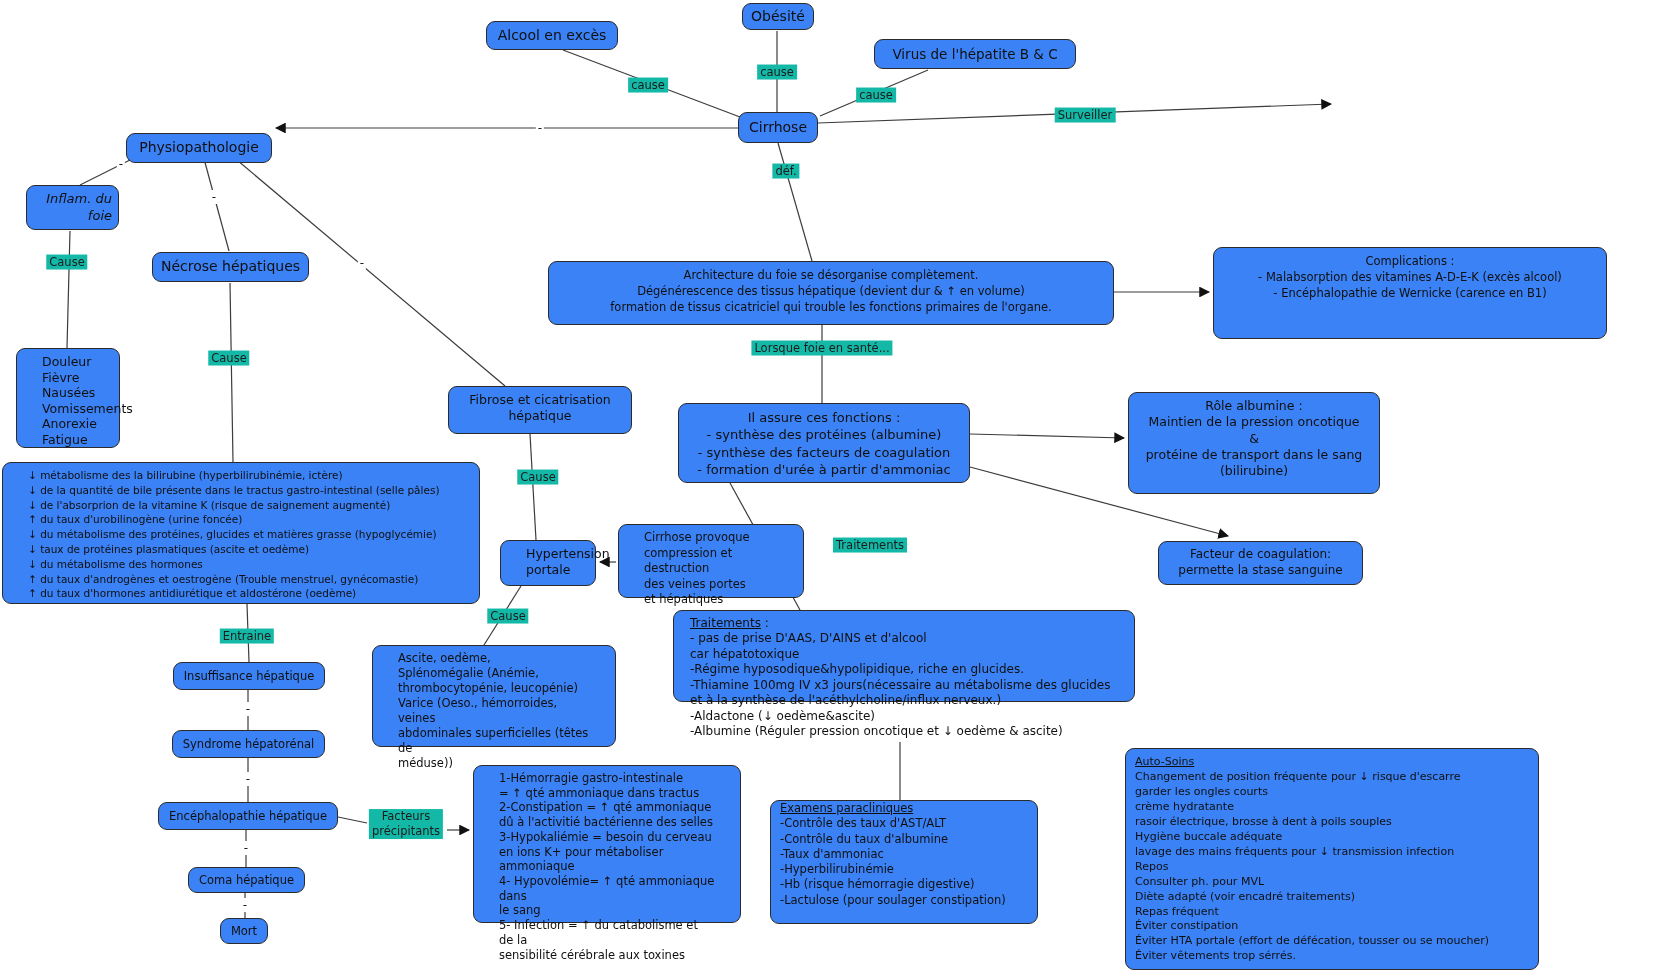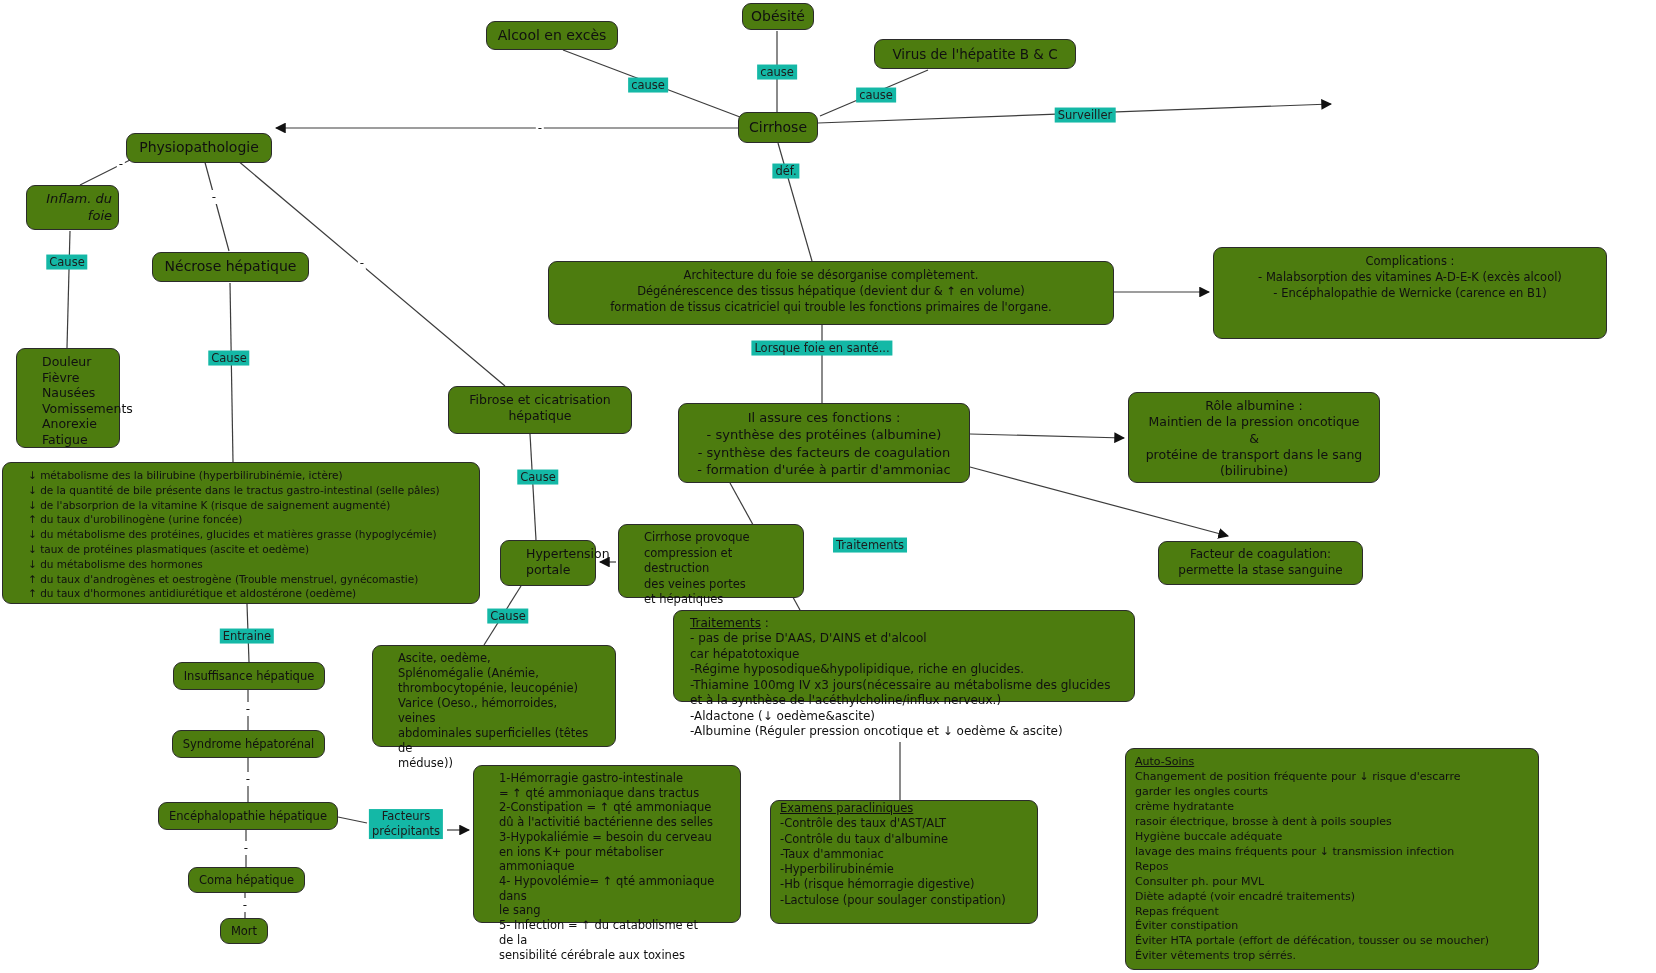--- a/index.html
+++ b/index.html
@@ -1,19 +1,19 @@
 <!DOCTYPE html>
 <html><head>
 <meta charset="utf-8">
 <style>
   html,body{margin:0;padding:0;background:#fff;}
   #canvas{position:relative;width:1656px;height:973px;background:#ffffff;overflow:hidden;
           font-family:"DejaVu Sans","Liberation Sans",sans-serif;color:#101010;}
   #wires{position:absolute;left:0;top:0;z-index:0;}
-  .node{position:absolute;background:#4d7c0f;border:1.2px solid #2b2b2b;border-radius:9px;
+  .node{position:absolute;background:#3b82f6;border:1.2px solid #2b2b2b;border-radius:9px;
         box-sizing:border-box;z-index:2;line-height:1.25;}
   .ctr{display:flex;align-items:center;justify-content:center;text-align:center;white-space:nowrap;}
   .wrapctr{display:flex;align-items:center;justify-content:center;text-align:right;font-style:italic;}
   .ml{white-space:pre-line;padding:5px 25px;}
   .ml-c{white-space:pre-line;padding:5px 8px;text-align:center;}
   .f14{font-size:14px;} .f135{font-size:13.5px;} .f13{font-size:13px;} .f125{font-size:12.5px;}
   .f12{font-size:12px;} .f115{font-size:11.5px;} .f11{font-size:11px;} .f105{font-size:10.5px;}
   .lbl{position:absolute;z-index:3;background:#14b8a6;padding:0 3px;font-size:11.5px;color:#1c1c1c;
        transform:translate(-50%,-50%);white-space:pre-line;text-align:center;line-height:1.3;}
   .dash{position:absolute;z-index:3;background:#ffffff;padding:0 2px;font-size:12px;color:#1c1c1c;
@@ -62,21 +62,21 @@
       <line x1="900" y1="742" x2="900" y2="800"></line>
     </g>
   </svg>
 
   <div class="node ctr f14" style="left:742px;top:3px;width:72px;height:27px;">Obésité</div>
   <div class="node ctr f14" style="left:486px;top:21px;width:132px;height:29px;">Alcool en excès</div>
   <div class="node ctr f135" style="left:874px;top:39px;width:202px;height:30px;">Virus de l'hépatite B &amp; C</div>
   <div class="node ctr f14" style="left:738px;top:112px;width:80px;height:31px;">Cirrhose</div>
   <div class="node ctr f14" style="left:126px;top:113px;width:146px;height:30px;margin-top:20px;">Physiopathologie</div>
   <div class="node wrapctr f13" style="left:26px;top:185px;width:93px;height:45px;padding:2px 6px;">Inflam. du foie</div>
-  <div class="node ctr f14" style="left:152px;top:252px;width:157px;height:30px;">Nécrose hépatique</div>
+  <div class="node ctr f14" style="left:152px;top:252px;width:157px;height:30px;">Nécrose hépatiques</div>
   <div class="node ml f125" style="left:16px;top:348px;width:104px;height:100px;line-height:1.24;">Douleur
 Fièvre
 Nausées
 Vomissements
 Anorexie
 Fatigue</div>
 
   <div class="node ml-c f115" style="left:548px;top:261px;width:566px;height:64px;line-height:1.4;">Architecture du foie se désorganise complètement.
 Dégénérescence des tissus hépatique (devient dur &amp; ↑ en volume)
 formation de tissus cicatriciel qui trouble les fonctions primaires de l'organe.</div>
@@ -85,21 +85,21 @@
     <div class="ml-c" style="padding:0;line-height:1.4;">- Malabsorption des vitamines A-D-E-K (excès alcool)
 - Encéphalopathie de Wernicke (carence en B1)</div>
   </div>
 
   <div class="node ml-c f125" style="left:448px;top:386px;width:184px;height:48px;">Fibrose et cicatrisation
 hépatique</div>
   <div class="node ml-c f13" style="left:678px;top:403px;width:292px;height:80px;line-height:1.33;">Il assure ces fonctions :
 - synthèse des protéines (albumine)
 - synthèse des facteurs de coagulation
 - formation d'urée à partir d'ammoniac</div>
-  <div class="node ml-c f125" style="left:1128px;top:392px;width:252px;height:91px;line-height:1.3;">Rôle albumine :
+  <div class="node ml-c f125" style="left:1128px;top:392px;width:252px;height:102px;line-height:1.3;">Rôle albumine :
 Maintien de la pression oncotique
 &amp;
 protéine de transport dans le sang
 (bilirubine)</div>
   <div class="node ml f105" style="left:2px;top:462px;width:478px;height:142px;line-height:1.41;">↓ métabolisme des la bilirubine (hyperbilirubinémie, ictère)
 ↓ de la quantité de bile présente dans le tractus gastro-intestinal (selle pâles)
 ↓ de l'absorprion de la vitamine K (risque de saignement augmenté)
 ↑ du taux d'urobilinogène (urine foncée)
 ↓ du métabolisme des protéines, glucides et matières grasse (hypoglycémie)
 ↓ taux de protéines plasmatiques (ascite et oedème)

